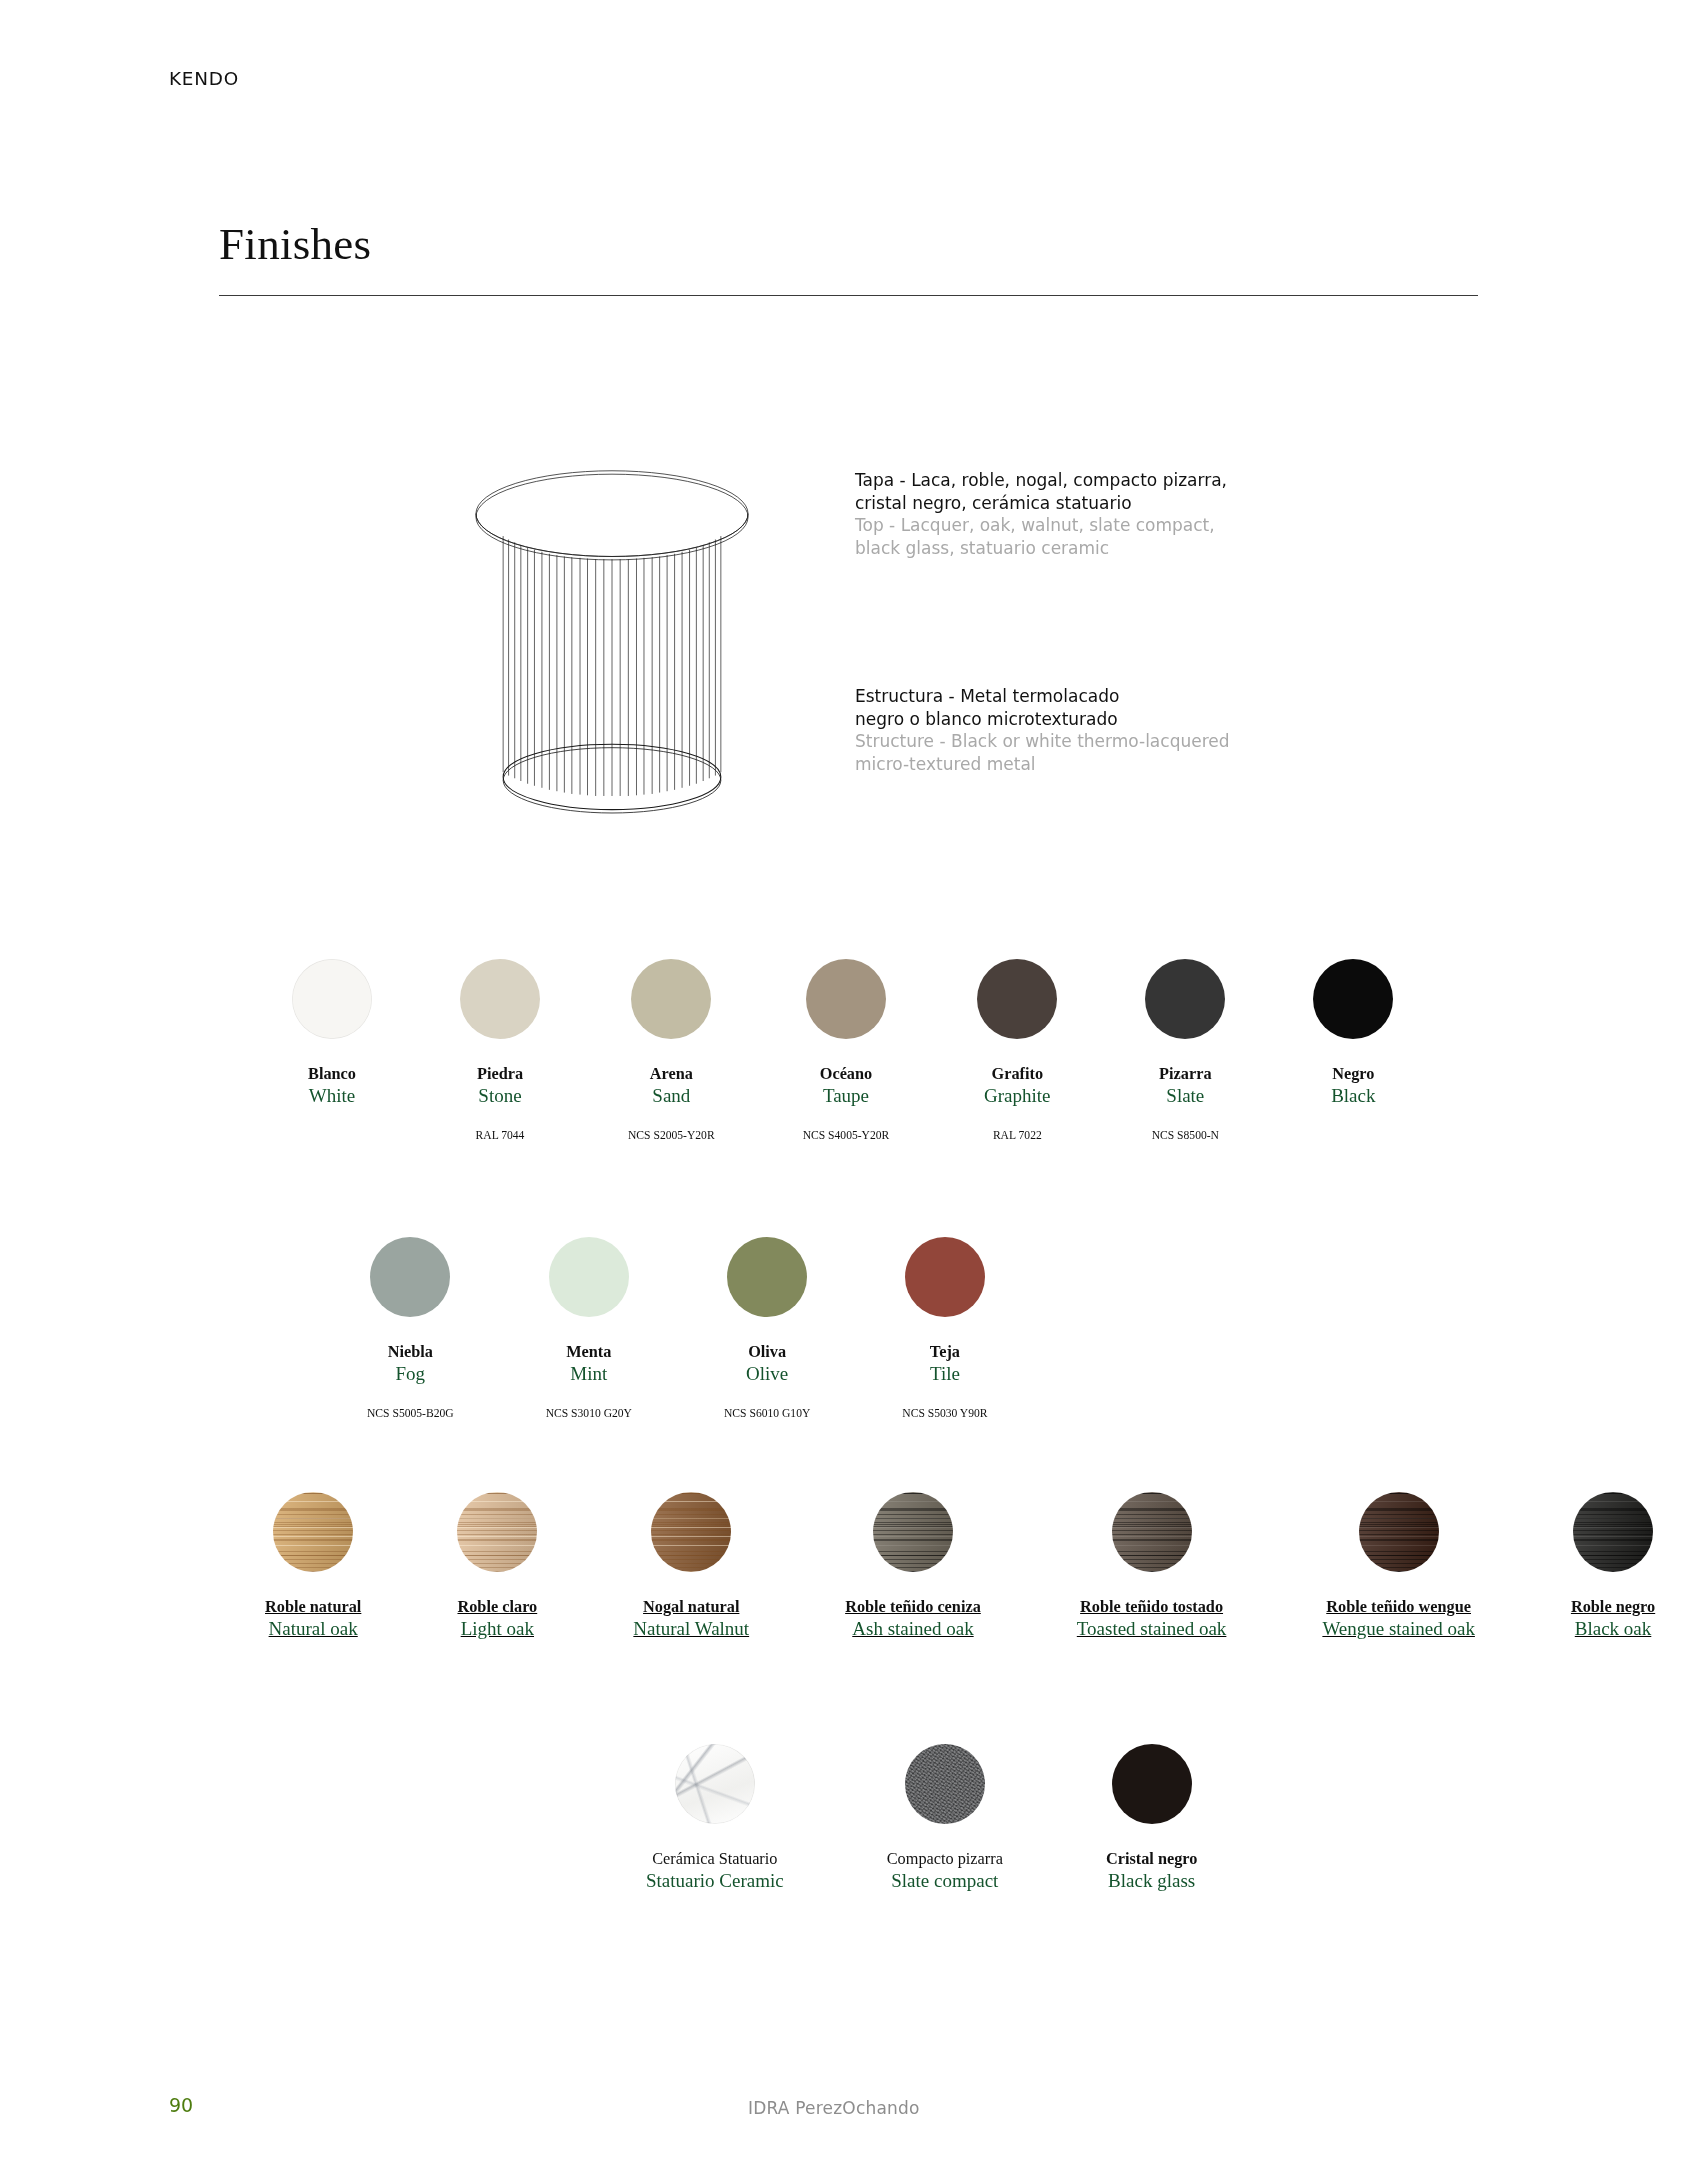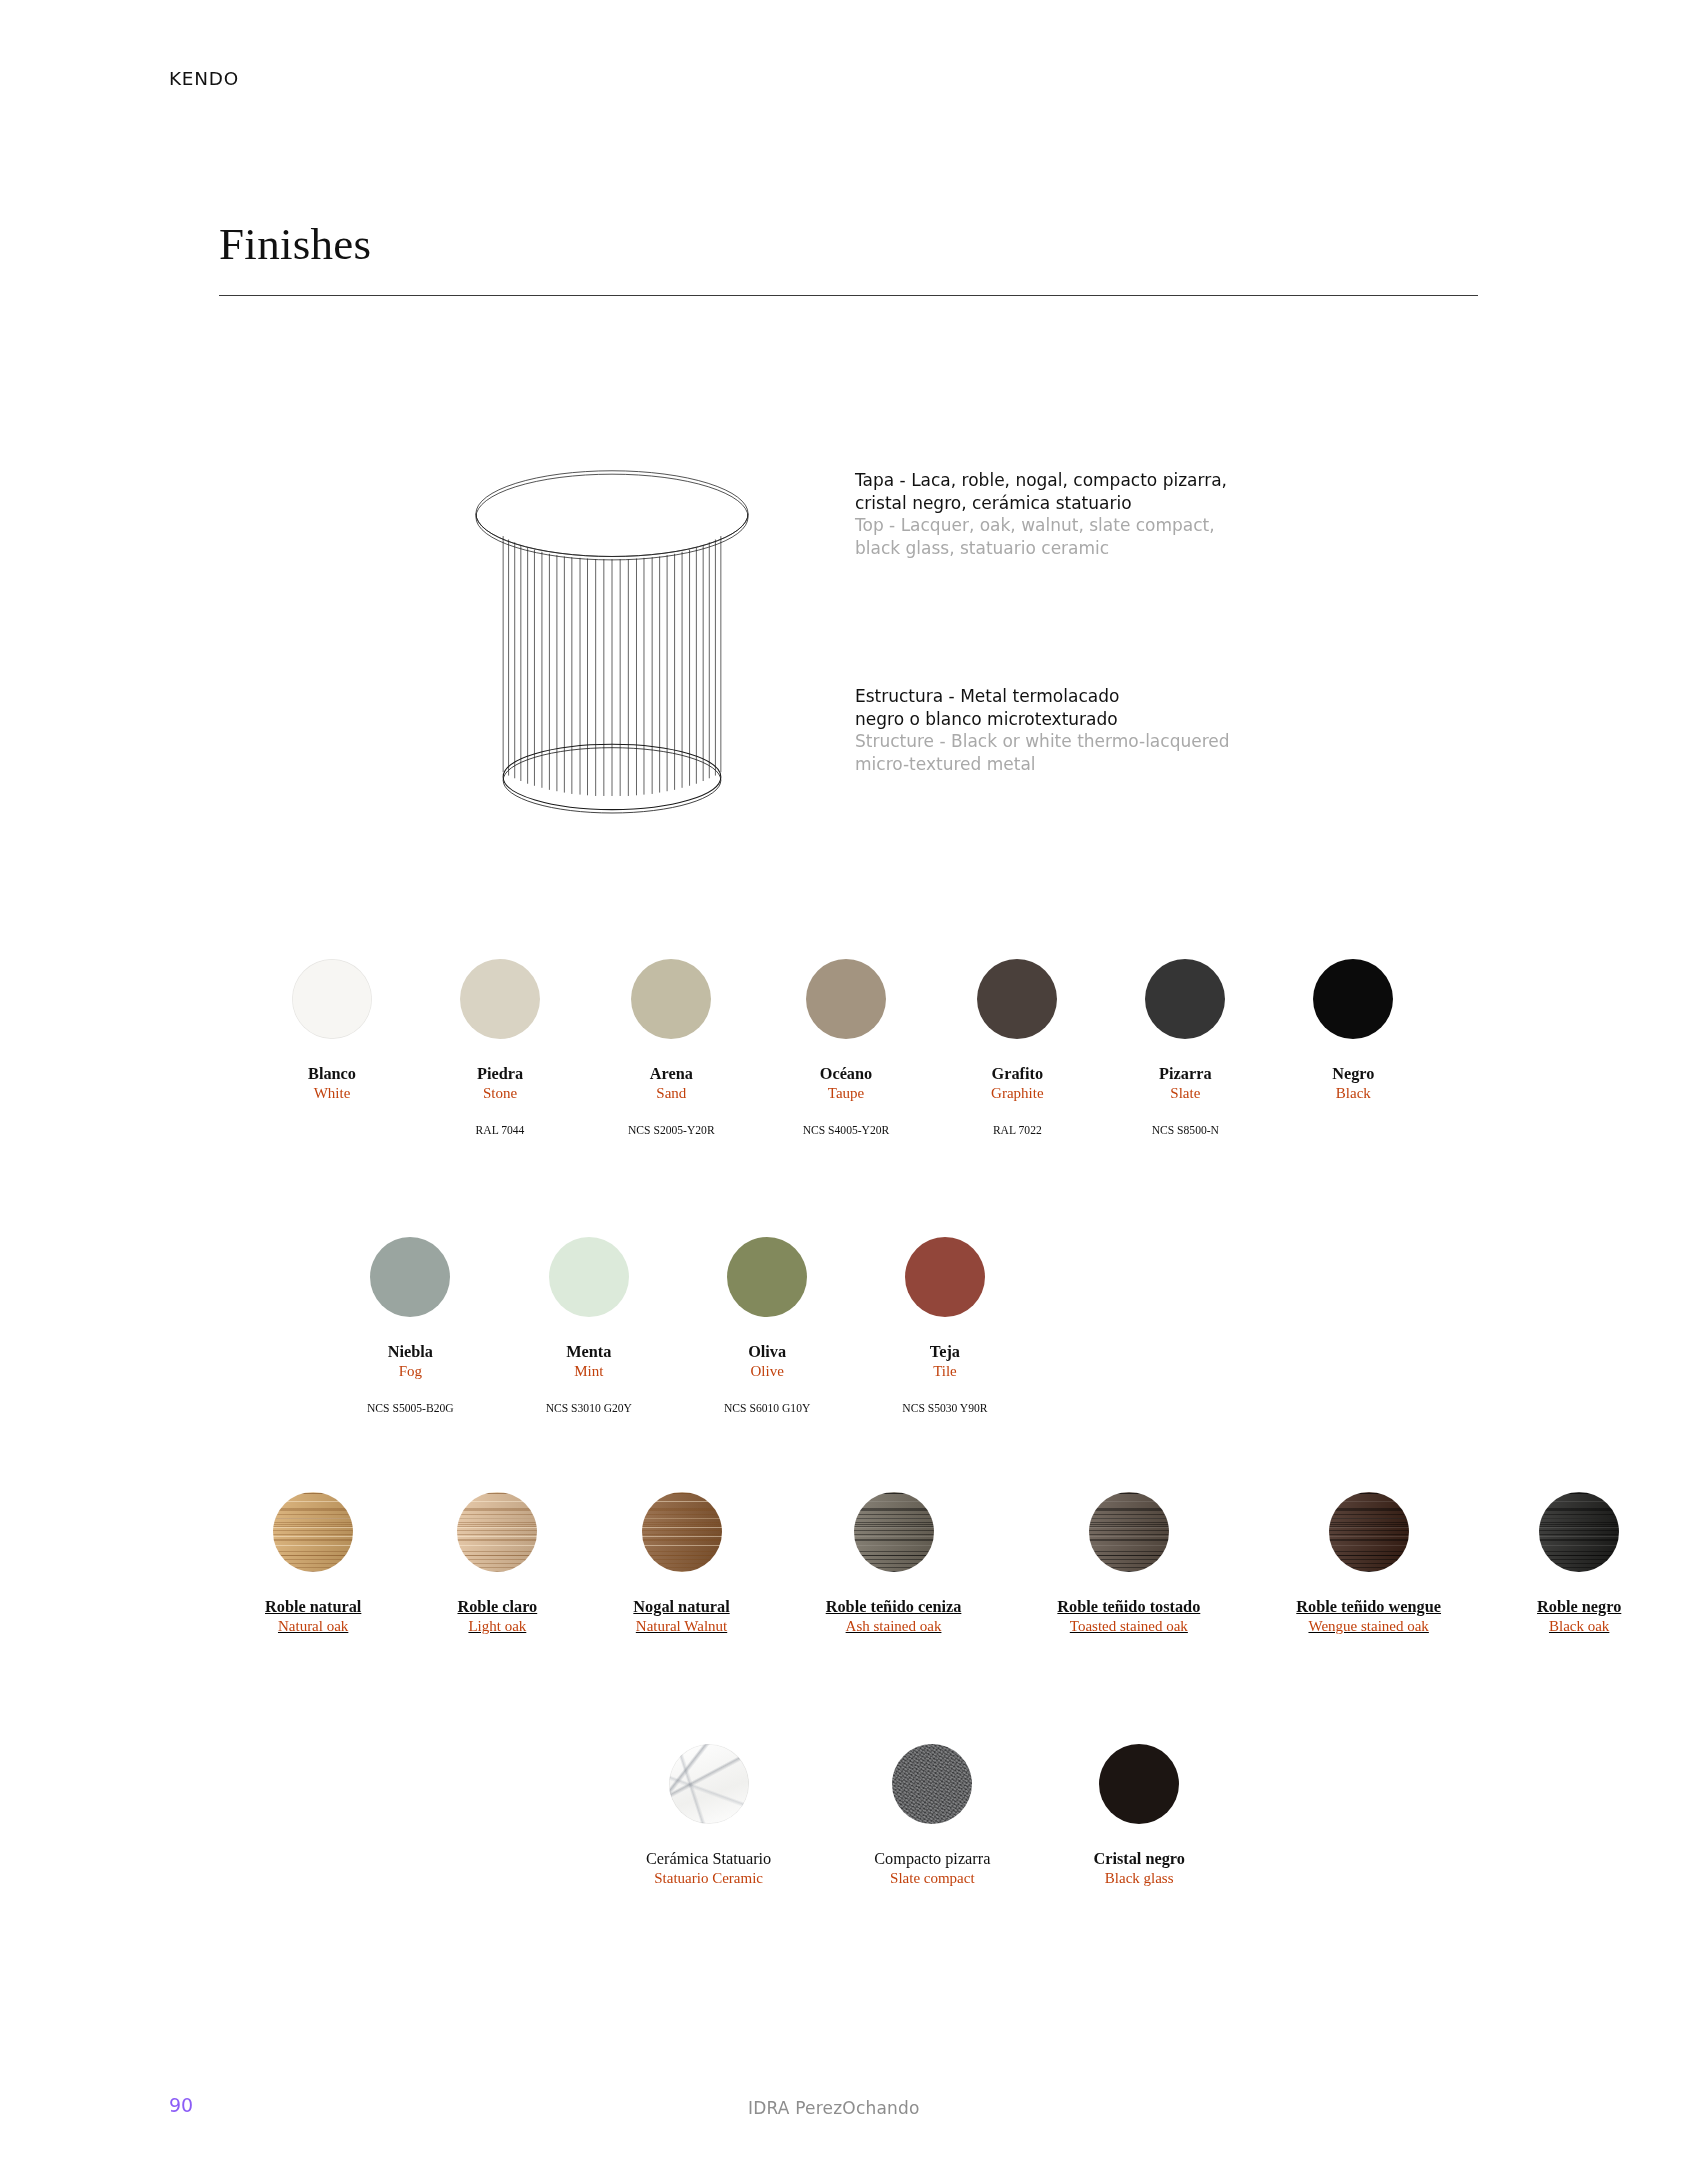--- a/index.html
+++ b/index.html
@@ -49,41 +49,41 @@
     overflow:hidden;
   }
   .swatch-lg { width:80px; height:80px; }
 
   .lbl-es {
     font-family:"Liberation Serif", serif; font-weight:bold;
     font-size:16.3px; color:#111; line-height:1.28; white-space:nowrap;
   }
   .lbl-en {
     font-family:"Liberation Serif", serif; font-weight:normal;
-    font-size:15px; color:#c2410c; line-height:1.28; white-space:nowrap;
+    font-size:19px; color:#14532d; line-height:1.28; white-space:nowrap;
   }
   .lbl-code {
     font-family:"Liberation Serif", serif; font-weight:normal;
     font-size:11.6px; color:#111; line-height:1.2; white-space:nowrap;
   }
   .lbl-es.plain { font-weight:normal; }
 
   .gap-name { height:24.5px; }
   .gap-code { height:20.4px; }
 
   
   #row-lacquer-1 { left:292px; top:959px; }
   #row-lacquer-2 { left:367px; top:1237px; }
   #row-wood     { left:265px; top:1492px;text-decoration:underline; }
   #row-material { left:646px; top:1744px; }
 
   
   .footer-page {
     position:absolute; left:169px; top:2094px;
-    font-family:"DejaVu Sans", sans-serif; font-size:19px; color:#8b5cf6;
+    font-family:"DejaVu Sans", sans-serif; font-size:19px; color:#4d7c0f;
   }
   .footer-credit {
     position:absolute; left:748px; top:2098px;
     font-family:"DejaVu Sans", sans-serif; font-size:17px; color:#8d8d8d;
     letter-spacing:0.2px;
   }
 </style>
 </head>
 <body>
 

